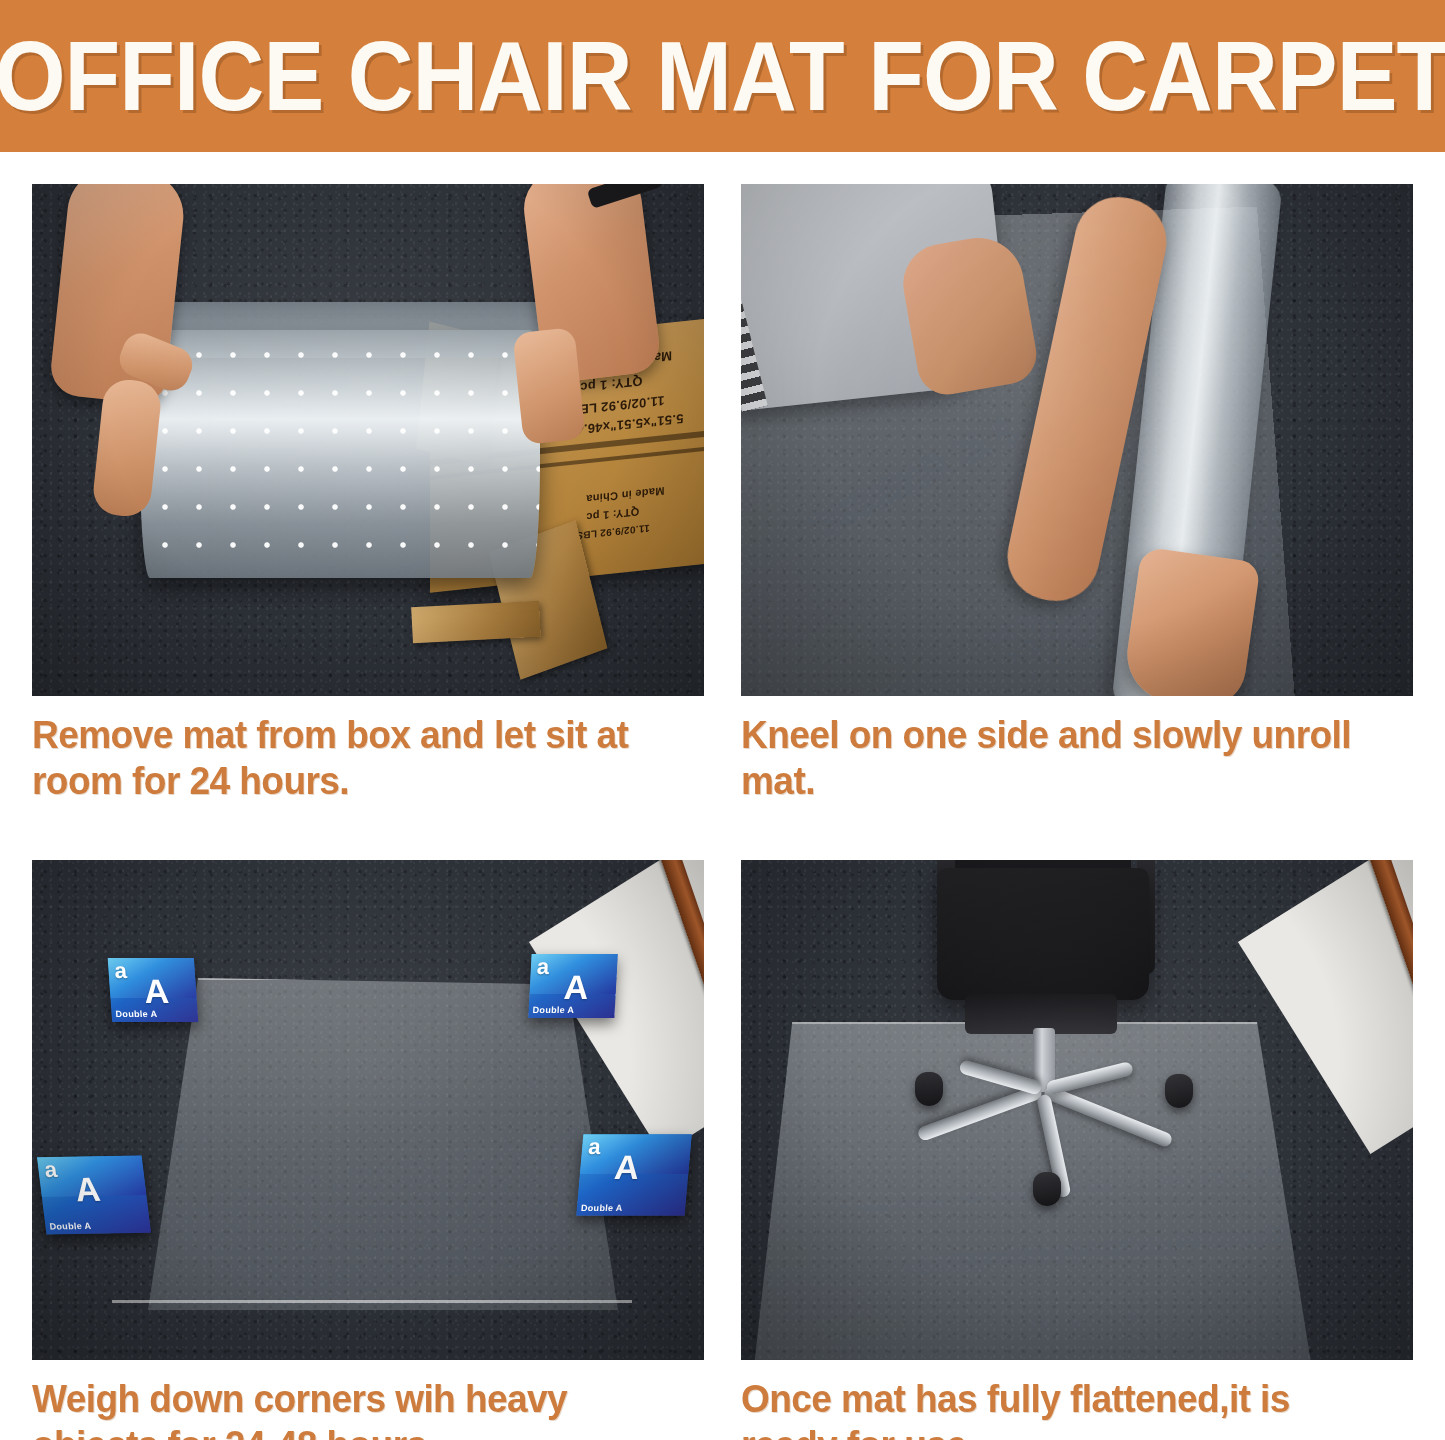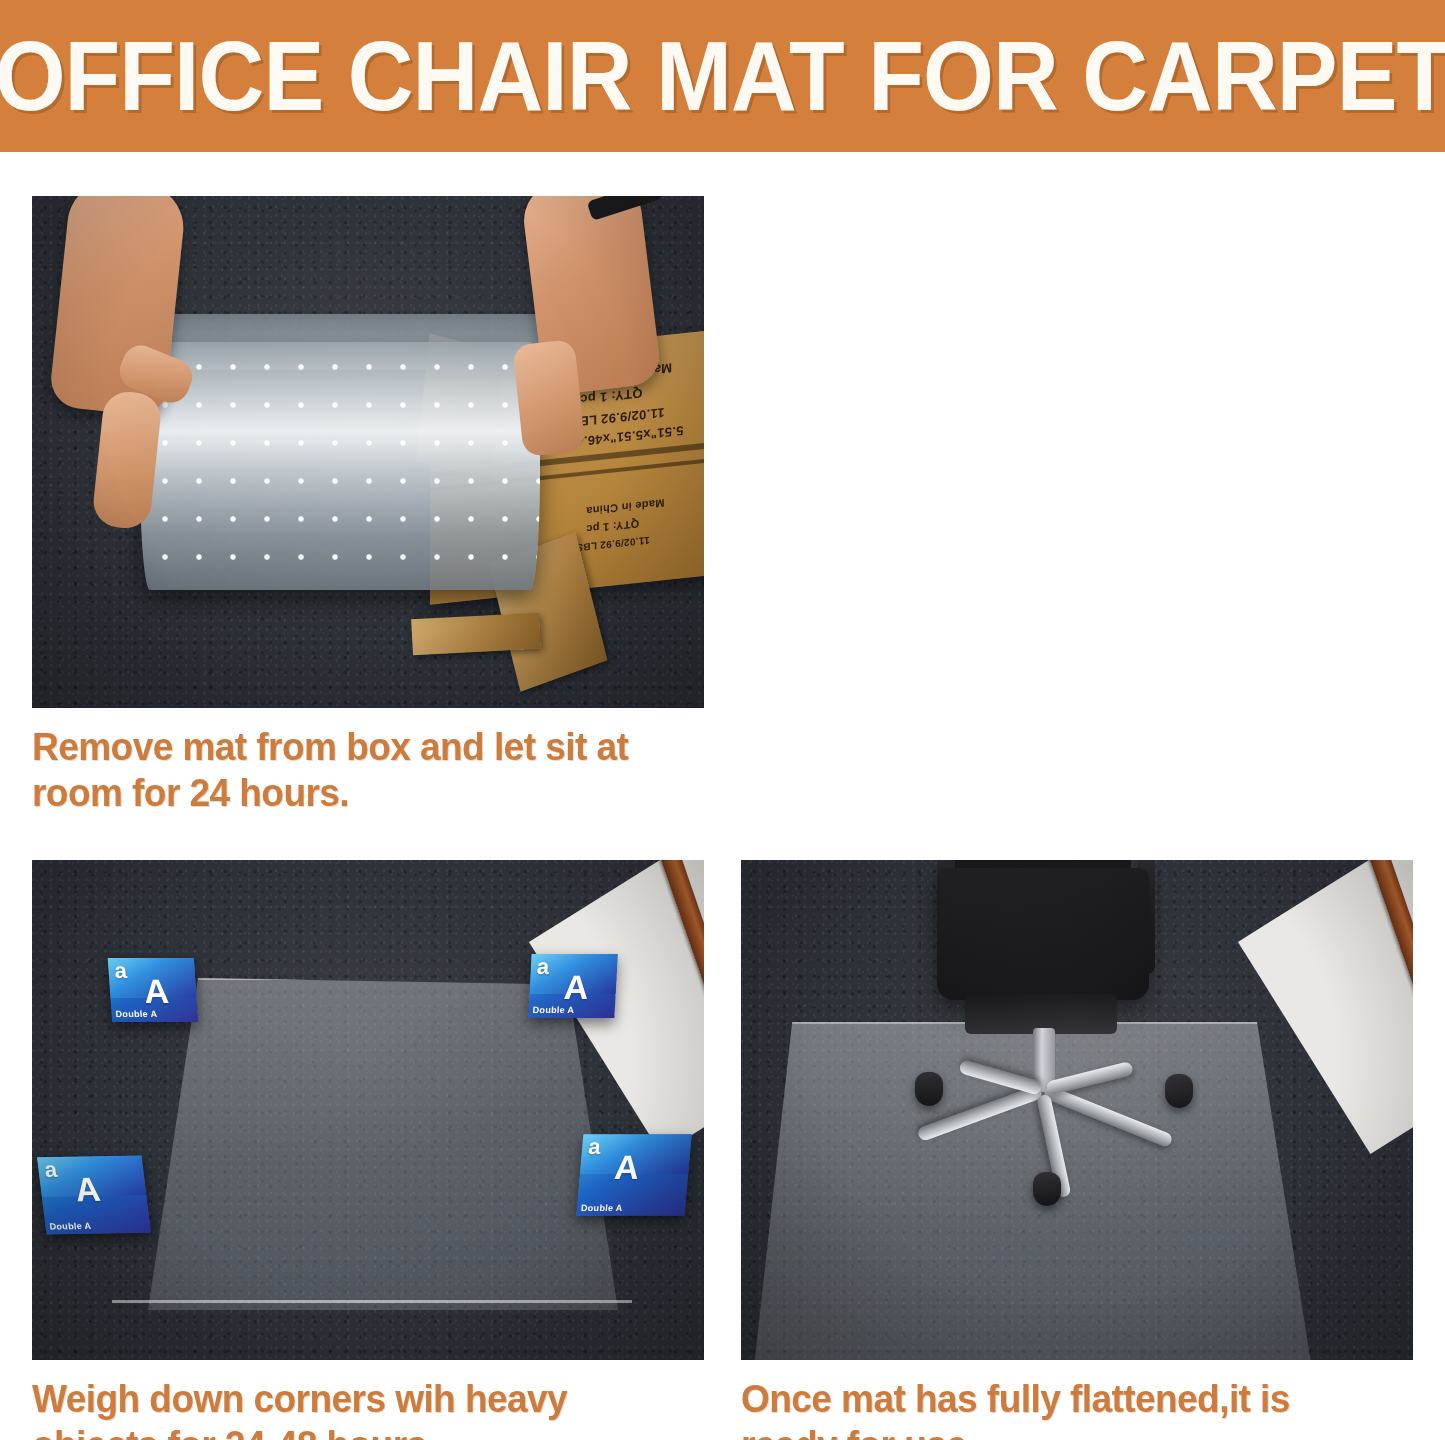--- a/index.html
+++ b/index.html
@@ -45,21 +45,21 @@
     left: 0; top: 152px;
     width: 1445px;
     height: 1288px;
   }
   .cell {
     position: absolute;
     width: 672px;
   }
   .cell.col-l { left: 32px; }
   .cell.col-r { left: 741px; }
-  .cell.row-t { top: 44px; }
+  .cell.row-t { top: 32px; }
   .cell.row-b { top: 708px; }
 
   .photo {
     position: relative;
     width: 672px;
     height: 512px;
     overflow: hidden;
     background: #2a2e34;
     border: 0;
   }
@@ -416,20 +416,38 @@
 
       <div class="hand" style="left:500px; top:-18px; width:118px; height:212px; border-radius:40px 40px 30px 26px; transform: rotate(-7deg);"></div>
       <div class="finger" style="left:486px; top:146px; width:62px; height:112px; transform: rotate(-6deg);"></div>
       <div class="wrist-band" style="left:556px; top:-6px; width:74px; height:20px;"></div>
 
       <div class="vignette"></div>
     </div>
     <div class="caption">Remove mat from box and let sit at room for 24 hours.</div>
   </div>
 
+  <div class="cell col-r row-t">
+    <div class="photo">
+      <div class="carpet"></div>
+
+      <div class="p2-mat mat-studs"></div>
+      <div class="p2-roll mat-studs"></div>
+
+      <div class="p2-knee">
+        <div class="p2-shortsband"></div>
+      </div>
+      <div class="p2-leg"></div>
+      <div class="p2-arm"></div>
+      <div class="p2-hand"></div>
+
+      <div class="vignette"></div>
+    </div>
+    <div class="caption">Kneel on one side and slowly unroll mat.</div>
+  </div>
 
   <div class="cell col-l row-b">
     <div class="photo">
       <div class="carpet"></div>
       <div class="wall"></div>
       <div class="baseboard"></div>
 
       <div class="p3-mat mat-studs"></div>
       <div class="p3-mat-edge"></div>
 

